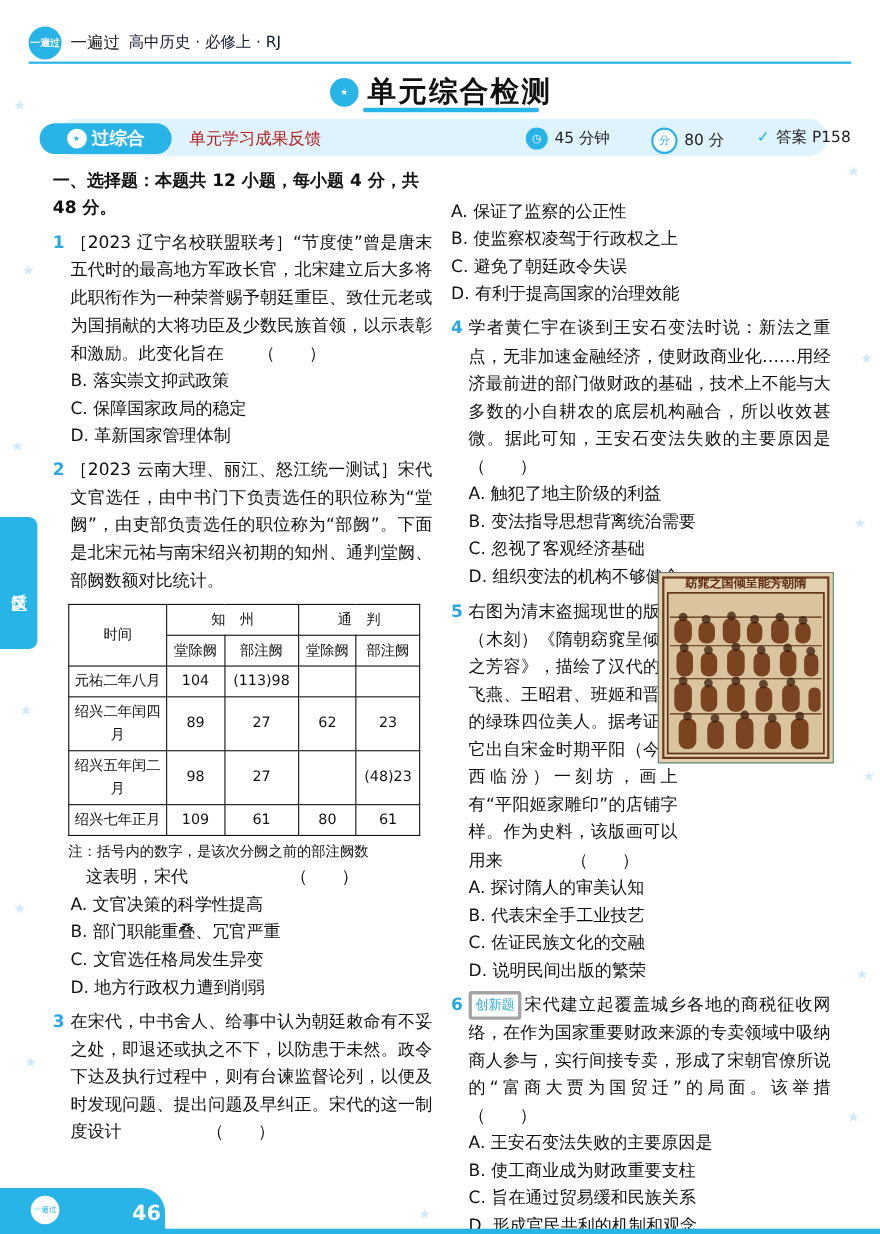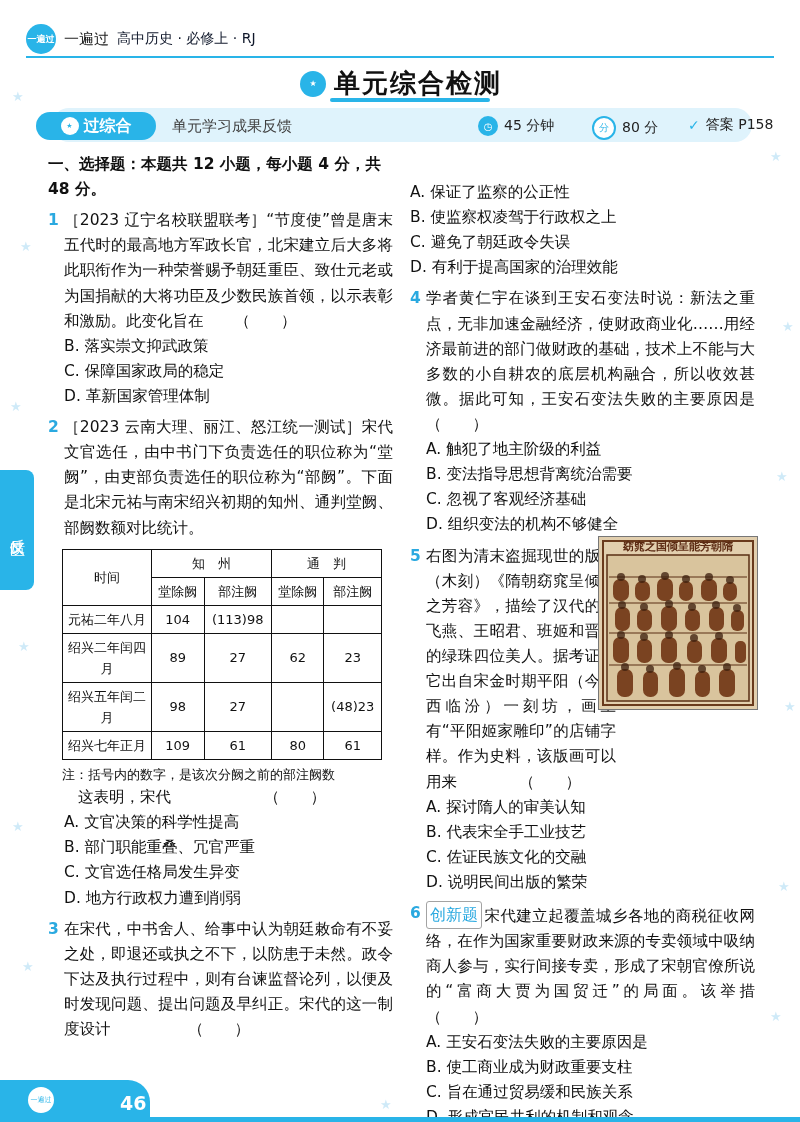--- a/index.html
+++ b/index.html
@@ -42,53 +42,53 @@
     position:absolute;left:52px;top:108px;width:700px;height:34px;
     background:#dff3fc;border-radius:17px;
   }
   .bb-pill{
     position:absolute;left:36px;top:112px;width:120px;height:28px;
     background:#29b4e8;border-radius:14px;color:#fff;
     display:flex;align-items:center;justify-content:center;gap:5px;
     font-size:16px;font-weight:bold;
   }
   .bb-pill .dot{width:18px;height:18px;border-radius:50%;background:#fff;color:#29b4e8;font-size:7px;display:flex;align-items:center;justify-content:center;}
-  .bb-label{position:absolute;left:172px;top:117px;font-size:15px;color:#404040;}
+  .bb-label{position:absolute;left:172px;top:117px;font-size:15px;color:#b91c1c;}
   .bb-item{position:absolute;top:116px;display:flex;align-items:center;gap:6px;font-size:14px;color:#222;}
   .circ{width:20px;height:20px;border-radius:50%;background:#29b4e8;color:#fff;font-size:10px;display:flex;align-items:center;justify-content:center;}
   .circ.o{background:#fff;border:2px solid #29b4e8;color:#29b4e8;}
   .check{color:#29b4e8;font-weight:bold;}
   
   .col{
     position:absolute;top:152px;width:345px;
     font-size:15.5px;line-height:1.62;
     font-family:"DejaVu Sans",sans-serif;
   }
   .col.left{left:48px;}
   .col.right{left:410px;margin-top:28px;}
   .sec-title{font-weight:bold;font-size:15.5px;margin-bottom:4px;}
   .q{margin-top:6px;position:relative;padding-left:16px;text-align:justify;}
   .qn{position:absolute;left:0;top:0;color:#2aa9e0;font-weight:bold;}
   .opt{padding-left:16px;text-align:justify;}
   .tagbox{
-    display:inline-block;border:1px solid #a3a3a3;color:#2aa9e0;
-    font-size:16px;padding:0 3px;border-radius:3px;margin-right:2px;
+    display:inline-block;border:3px solid #a3a3a3;color:#2aa9e0;
+    font-size:12px;padding:0 3px;border-radius:3px;margin-right:2px;
     vertical-align:1px;
   }
   
   table.data{
     border-collapse:collapse;margin:8px 0 4px 14px;width:320px;
     font-size:13px;text-align:center;
   }
   table.data td,table.data th{border:1px solid #111;padding:3px 2px;font-weight:normal;}
   .note{font-size:13px;padding-left:14px;margin-top:2px;}
   .indent{padding-left:30px;}
   
   .pic{
-    position:absolute;left:598px;top:536px;width:158px;height:172px;
+    position:absolute;left:598px;top:520px;width:158px;height:172px;
     border:1px solid #777;overflow:hidden;background:#86efac;
   }
   .pic .ptitle{
     position:absolute;top:2px;left:0;width:100%;text-align:center;
     font-size:11px;color:#5b2a12;font-weight:bold;z-index:3;
   }
   .pic .layer{position:absolute;inset:0;}
   .wrapped{width:190px;}
   
   .footer-wave{

